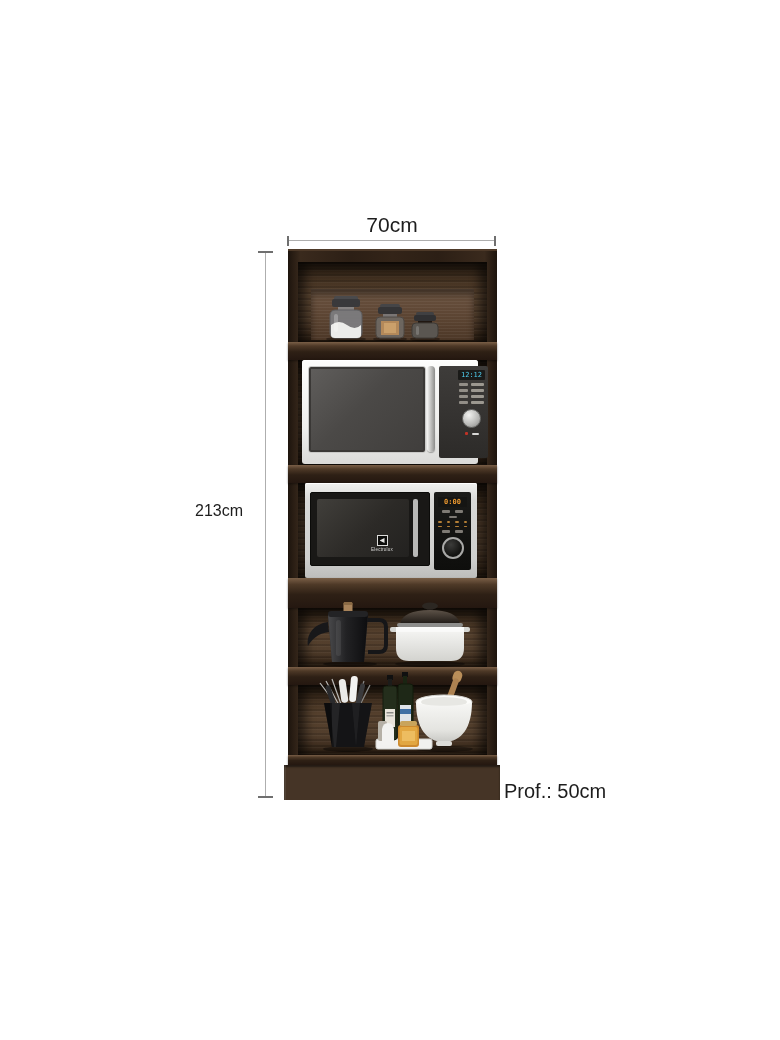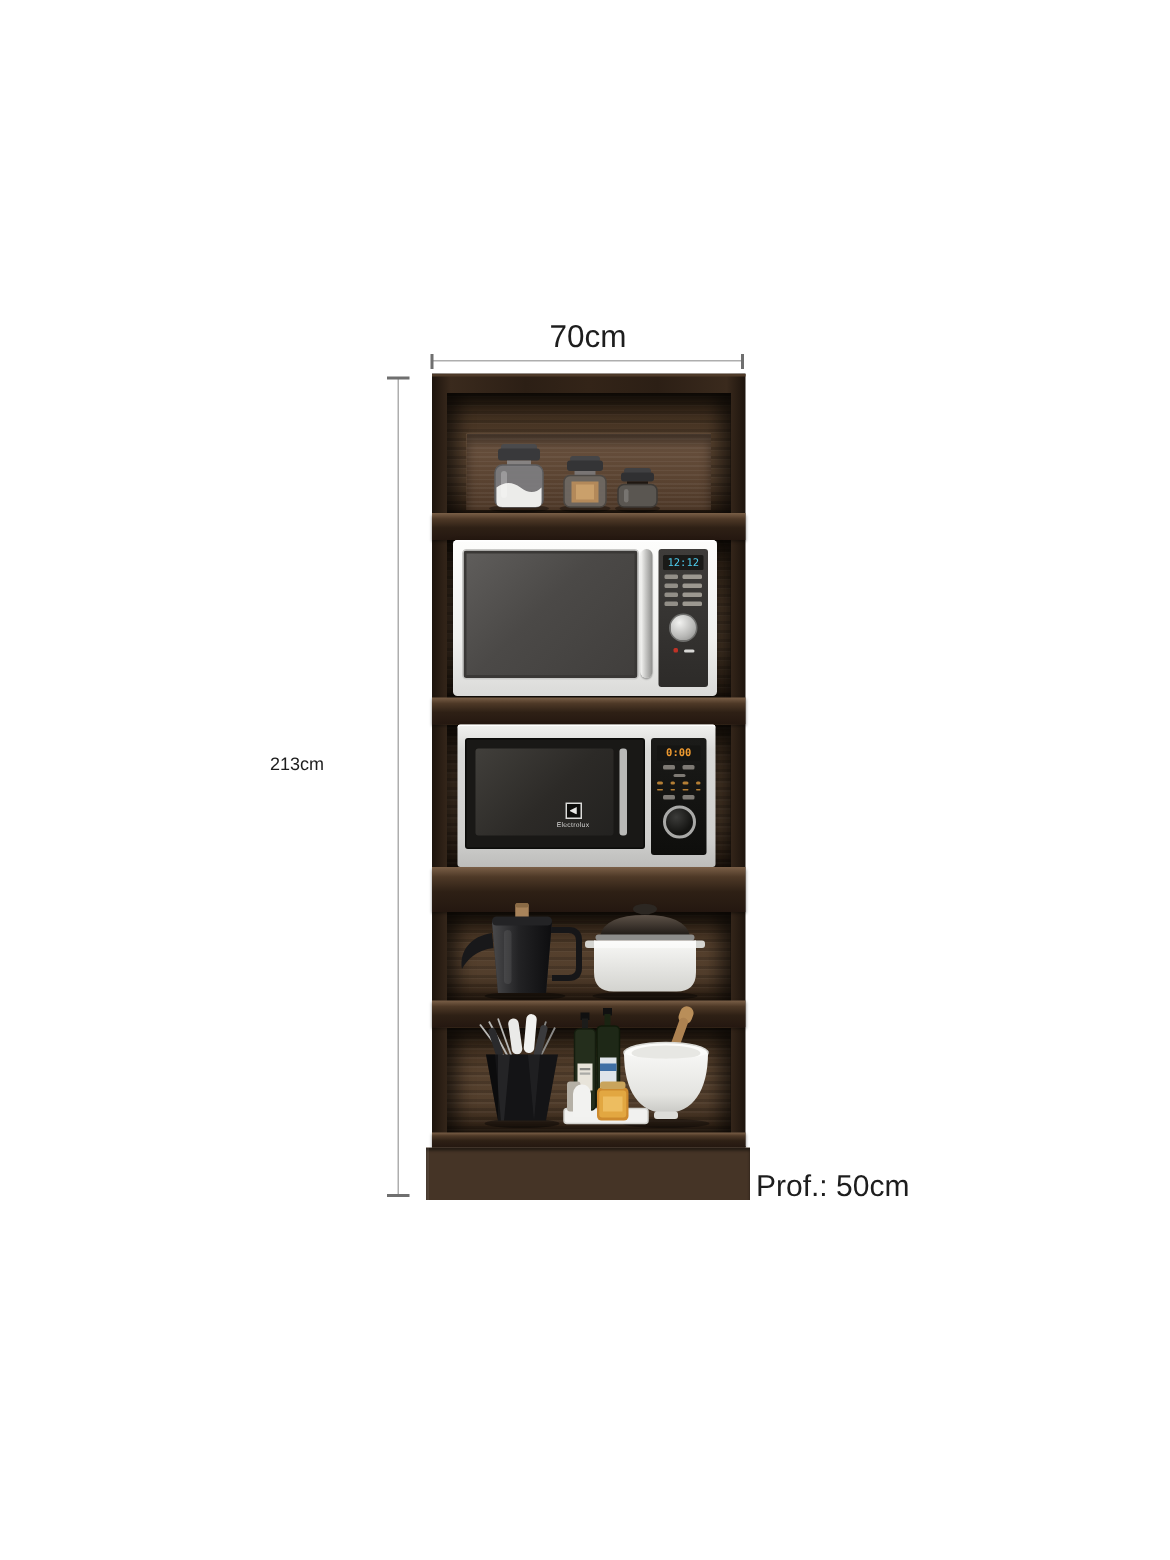--- a/index.html
+++ b/index.html
@@ -2,21 +2,21 @@
 <html><head>
 <meta charset="utf-8">
 <style>
   html,body{margin:0;padding:0;background:#ffffff;}
   .canvas{position:relative;width:780px;height:898px;background:#ffffff;overflow:hidden;
           font-family:"Liberation Sans", sans-serif;color:#1d1d1d;}
 
   
   .dim-label{position:absolute;font-size:21px;color:#1d1d1d;white-space:nowrap;text-align:center;}
   .width-label{left:288px;top:213px;width:208px;text-align:center;}
-  .height-label{left:180px;top:502px;width:78px;text-align:left;font-size:12px;}
+  .height-label{left:180px;top:502px;width:78px;text-align:center;font-size:16px;}
   .depth-label{left:504px;top:780px;font-size:20px;}
   .hline{position:absolute;left:288px;top:240px;width:208px;height:1px;background:#aeaeae;}
   .vline{position:absolute;left:265px;top:252px;width:1px;height:545px;background:#aeaeae;}
   .tick-v{position:absolute;width:2px;height:10px;background:#6f6f6f;}
   .tick-h{position:absolute;width:15px;height:2px;background:#6f6f6f;}
 
   
   .cabinet{position:absolute;left:288px;top:249px;width:209px;height:516px;
     background:linear-gradient(90deg,#1d140d 0%,#3a2a1d 6%,#2c1f15 30%,#332418 50%,#2c1f15 72%,#3a2a1d 94%,#1d140d 100%);
     box-shadow:inset 0 2px 0 #4e3a29, inset 0 -1px 0 #120c07;}
@@ -43,21 +43,21 @@
   
   .mw1{position:absolute;left:14px;top:111px;width:176px;height:104px;border-radius:3px;
     background:linear-gradient(180deg,#fdfdfc 0%,#efefed 65%,#dadad8 100%);
     box-shadow:0 3px 4px rgba(0,0,0,.55), inset 0 1px 0 #ffffff;}
   .mw1-door{position:absolute;left:6px;top:6px;width:116px;height:85px;border-radius:3px;
     background:linear-gradient(135deg,#605e5c 0%,#4b4947 45%,#403e3c 100%);
     border:1px solid #c9c9c7;box-shadow:inset 0 0 0 2px #3a3836;}
   .mw1-handle{position:absolute;left:125px;top:6px;width:8px;height:86px;border-radius:4px;
     background:linear-gradient(90deg,#f7f7f5,#c5c5c3 45%,#8d8d8b);box-shadow:0 1px 1px rgba(0,0,0,.3);}
   .mw1-panel{position:absolute;left:137px;top:6px;width:33px;height:92px;border-radius:2px;
-    background:linear-gradient(180deg,#3e3c3a,#2d2b29);}
+    background:linear-gradient(180deg,#3e3c3a,#2d2b29);padding-left:16px;}
   .mw1-display{margin:4px 3px 3px 3px;height:10px;border-radius:1px;background:#1a1a18;
     color:#4ecdee;font-family:"DejaVu Sans Mono",monospace;font-size:7px;line-height:10px;
     text-align:center;letter-spacing:0px;}
   .btnrow{display:flex;justify-content:space-between;margin:3px 4px;}
   .btn-s{width:9px;height:3px;border-radius:1px;background:#928e87;}
   .btn-w{width:13px;height:3px;border-radius:1px;background:#9c9890;}
   .mw1-dial{width:17px;height:17px;border-radius:50%;margin:5px auto 0 auto;
     background:radial-gradient(circle at 35% 30%,#f2f2f0,#b7b7b5 60%,#848482);border:1px solid #6f6f6d;}
   .mw1-marks{display:flex;justify-content:center;gap:4px;margin-top:4px;align-items:center;}
   .dot-red{width:3px;height:3px;background:#c03226;border-radius:1px;}

